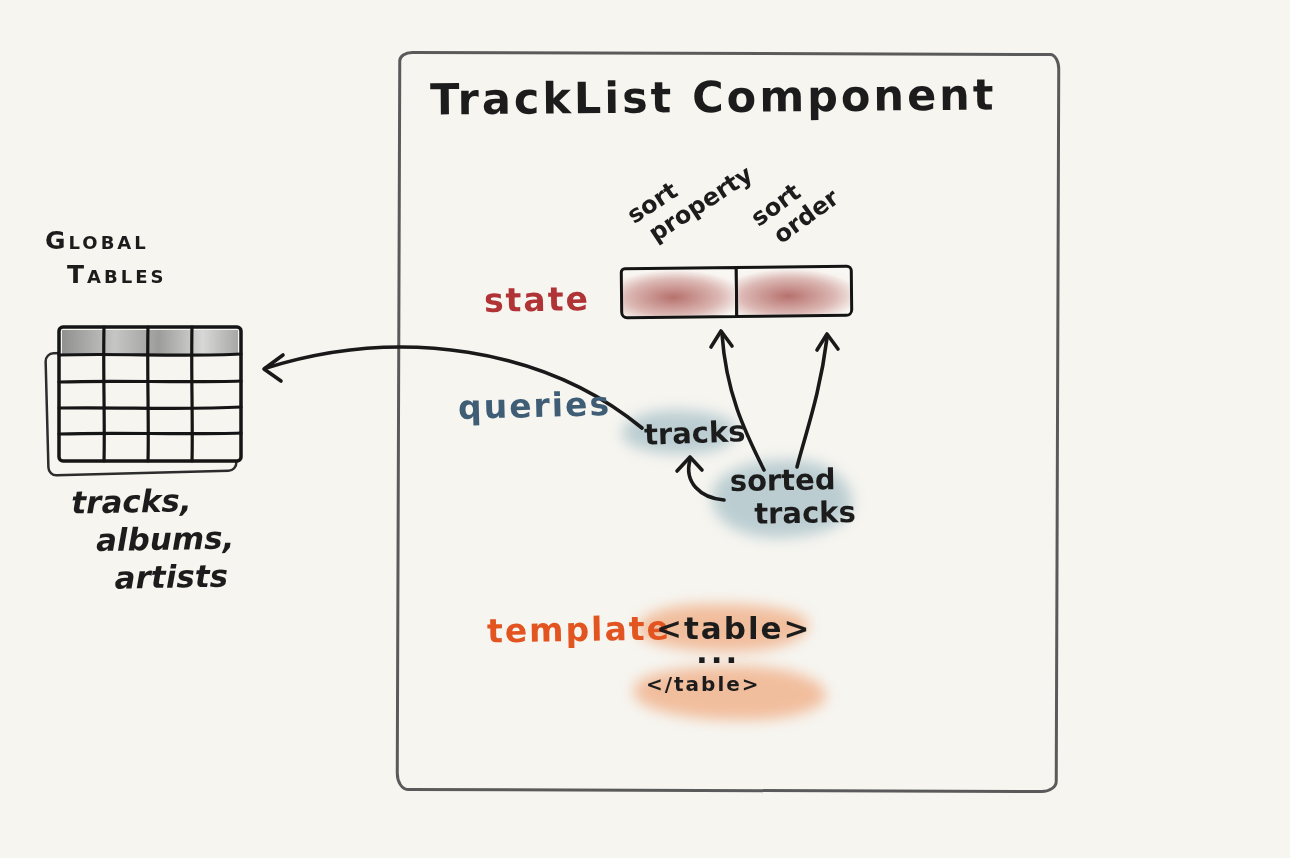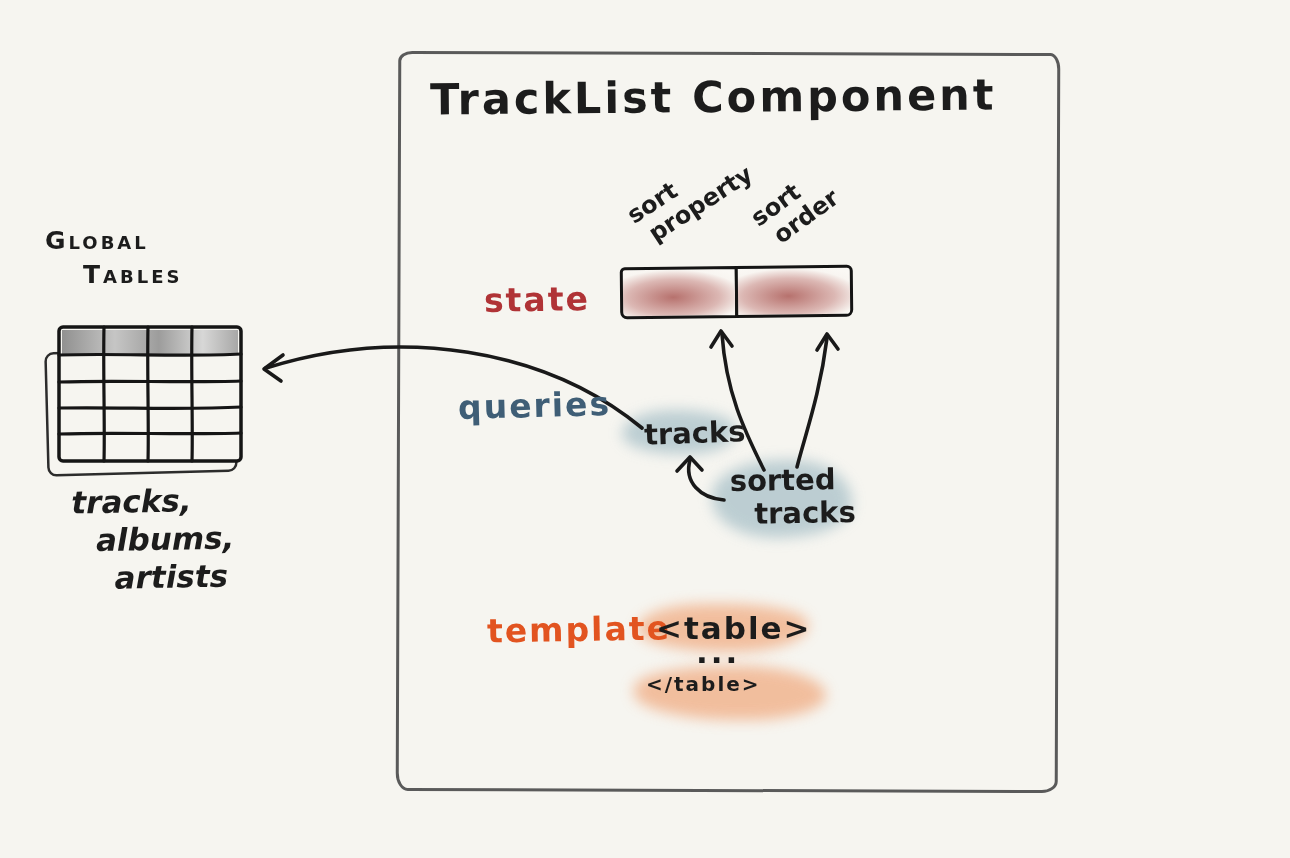--- a/index.html
+++ b/index.html
@@ -117,21 +117,21 @@
                  border-radius: 45% 55% 50% 60% / 55% 45% 60% 50%; }
   .blob-close  { left: 634px; top: 666px; width: 192px; height: 54px; background: var(--template_fill);
                  border-radius: 55% 50% 45% 60% / 45% 60% 50% 55%; }
 
   
   .gt-title {
     position: absolute; left: 45px; top: 224px;
     font-size: 25px; font-weight: 700;
     font-variant: small-caps; letter-spacing: 3px; line-height: 34px;
   }
-  .gt-title .gt-line2 { margin-left: 38px; }
+  .gt-title .gt-line2 { margin-left: 22px; }
   .table-sketch { position: absolute; left: 35px; top: 315px; }
   .gt-caption {
     position: absolute; left: 72px; top: 482px;
     font-size: 31px; font-weight: 700; font-style: italic; line-height: 38px;
     transform: rotate(-1deg);
   }
   .gt-caption .cap2 { margin-left: 24px; }
   .gt-caption .cap3 { margin-left: 42px; }
 
   

